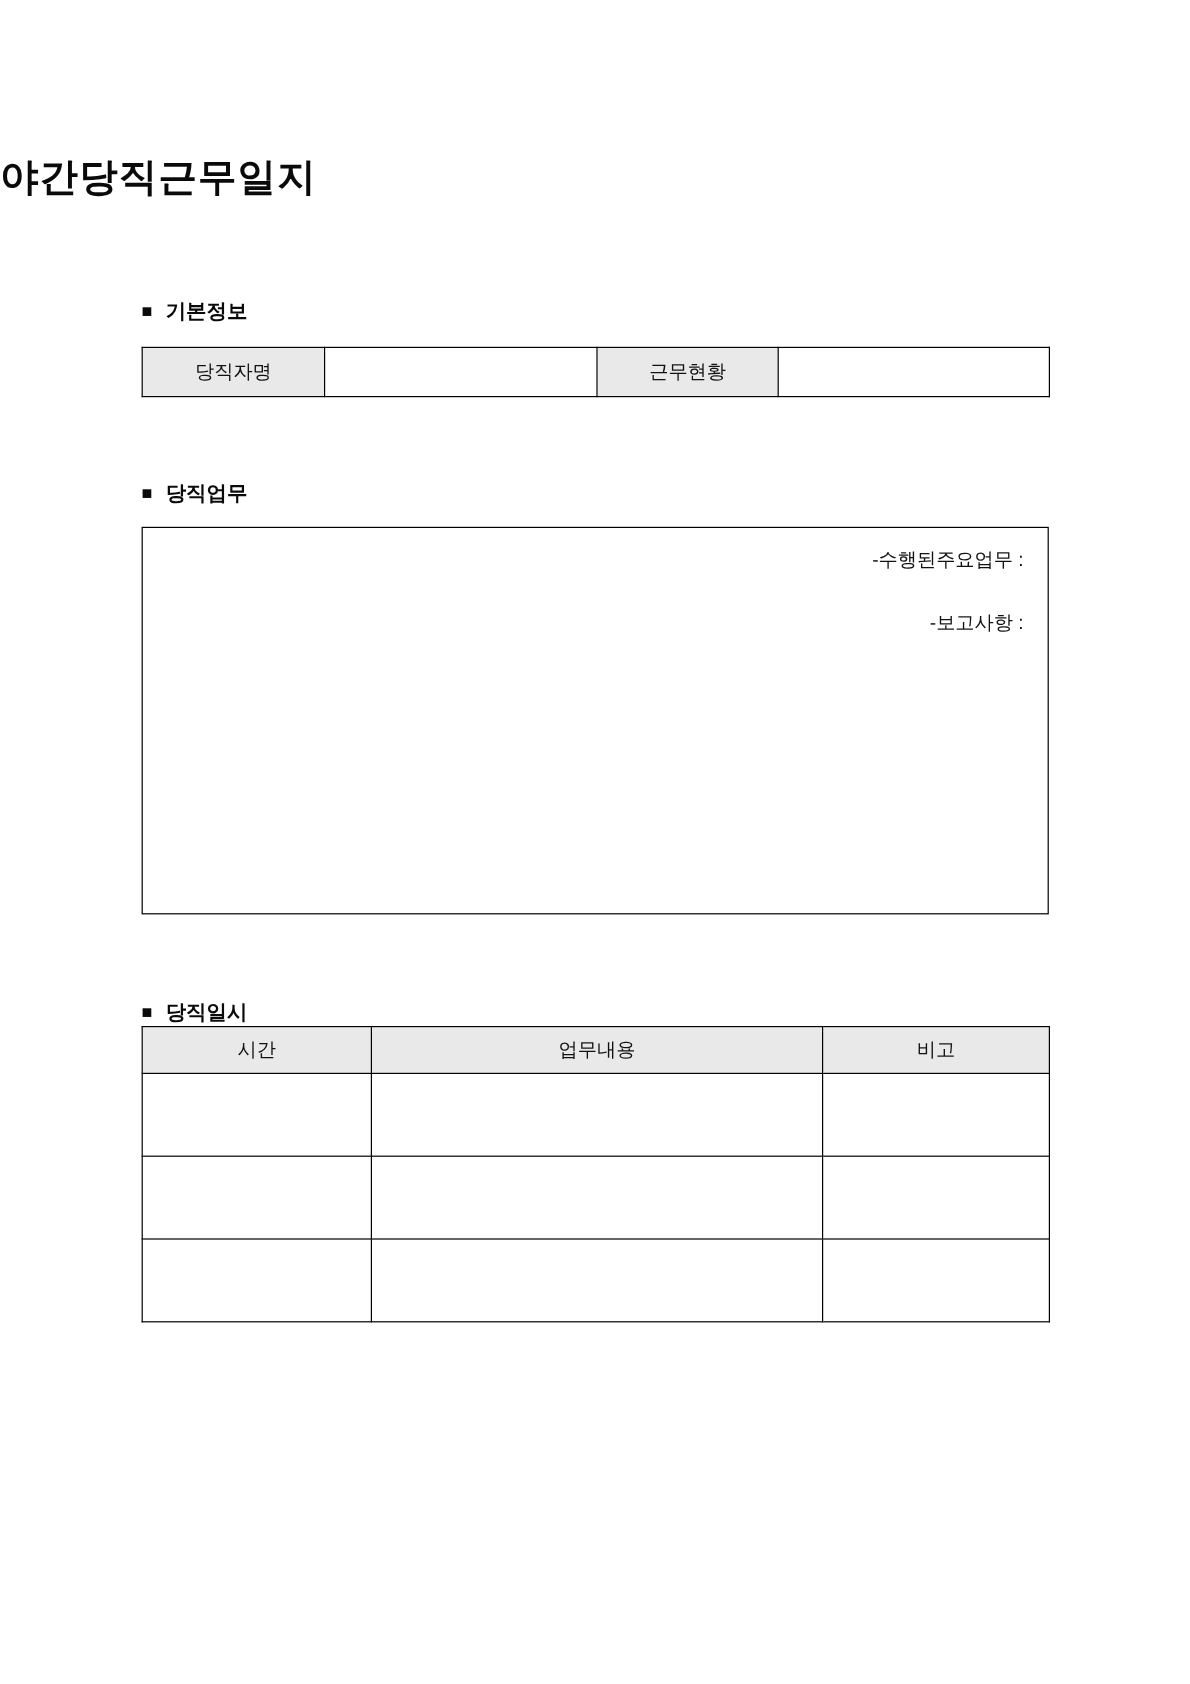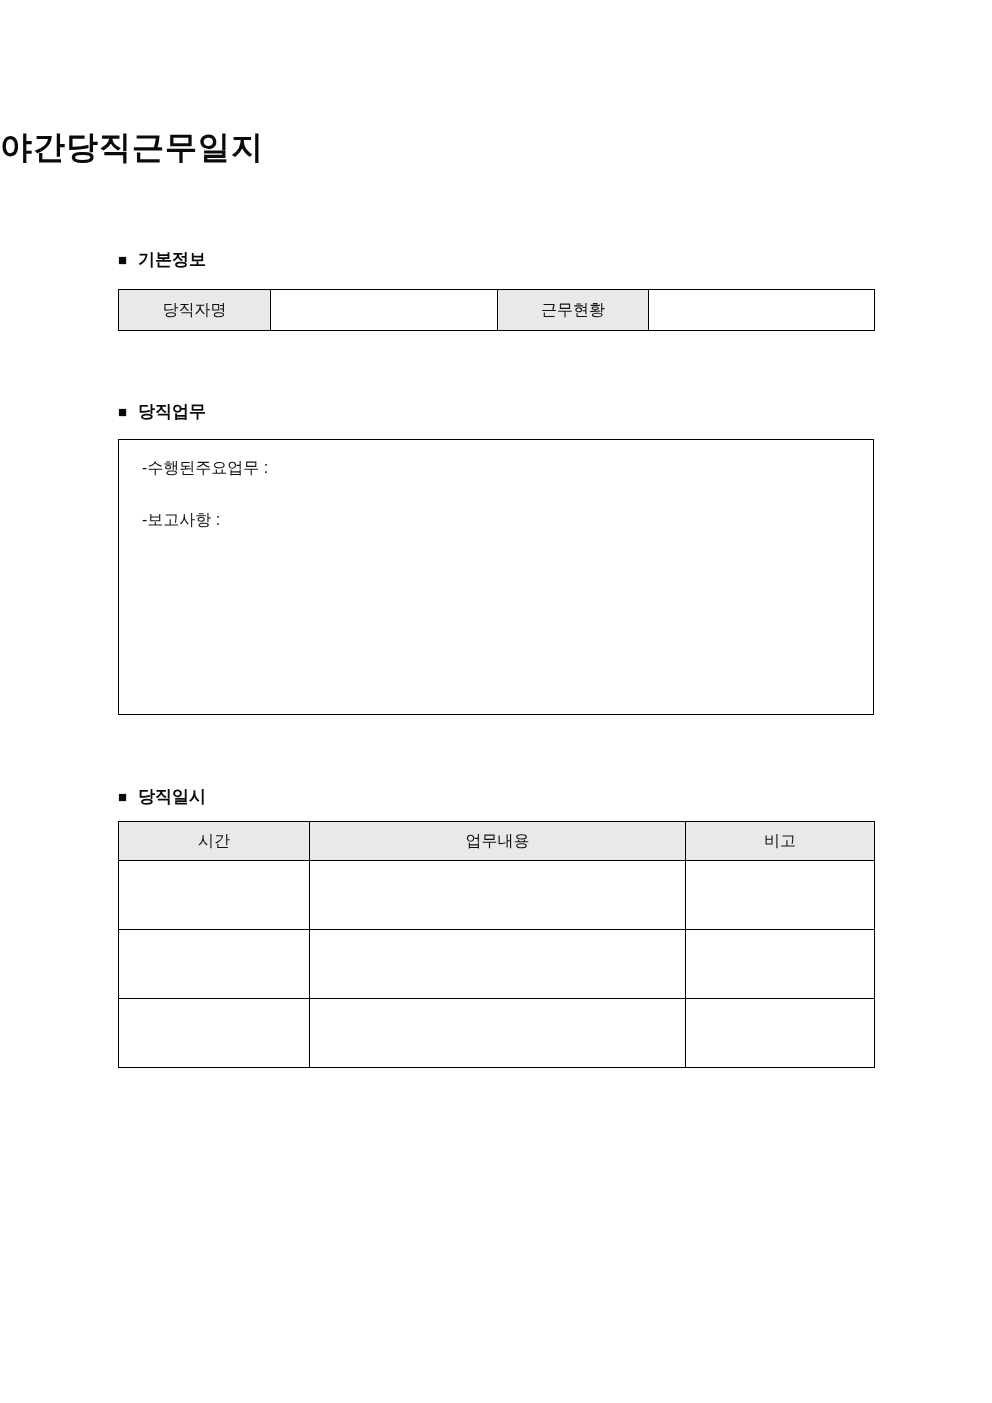--- a/index.html
+++ b/index.html
@@ -66,31 +66,32 @@
   }
   .basic-table { margin-top: 18px; }
   .basic-table .r1 td { height: 40px; }
   .basic-table .r2 td { height: 39px; }
   .basic-table .r3 td { height: 58px; }
 
   .duty-box {
     box-sizing: border-box;
     margin-top: 16px;
     width: 756px;
-    height: 276px;
+    height: 323px;
     border: 1.5px solid #000000;
     padding: 17px 20px 0 23px;
+    text-align: right;
   }
   .duty-box p {
     margin: 0 0 30px 0;
     font-size: 16px;
     line-height: 22px;
   }
 
-  .status-table { margin-top: 13px; }
+  .status-table { }
   .status-table .head-row th { height: 38px; font-weight: 400; }
   .status-table .body-row td { height: 68px; background: #ffffff; }
 </style>
 </head>
 <body>
 
 <div class="page">
 
   <h1 class="doc-title">야간당직근무일지</h1>
 

